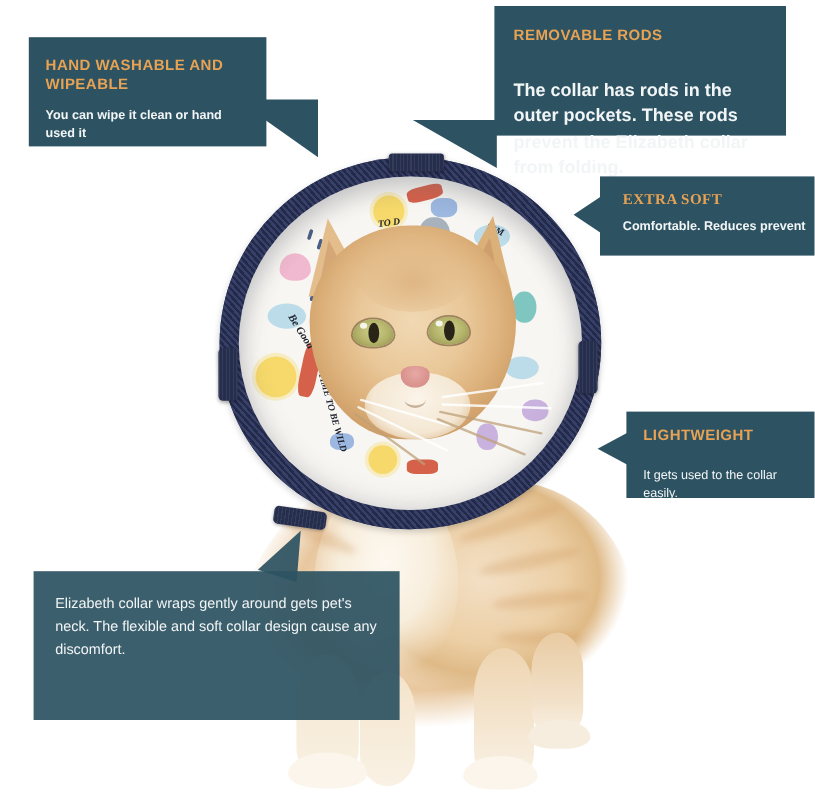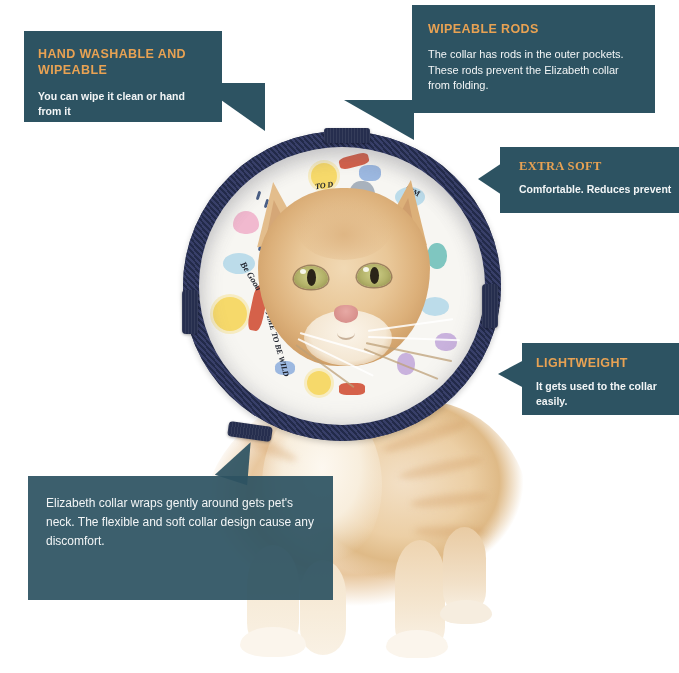--- a/index.html
+++ b/index.html
@@ -146,21 +146,21 @@
     width:0;height:0;
     border-left:68px solid transparent;
     border-bottom:0;
     border-top:48px solid #2d5362;
     transform:scaleX(1);
   }
 
   
   #box-rods{left:412px;top:5px;width:243px;height:108px;padding:16px 16px 0 16px;}
   #box-rods .title{font-size:12.5px;}
-  #box-rods .body{font-size:11px;font-weight:normal;margin-top:10px;}
+  #box-rods .body{font-size:15px;font-weight:bold;margin-top:28px;}
   #tail-rods{
     position:absolute;left:344px;top:100px;width:0;height:0;
     border-right:70px solid #2d5362;
     border-top:0;
     border-bottom:40px solid transparent;
   }
 
   
   #box-soft{left:500px;top:147px;width:179px;height:66px;padding:11px 0 0 19px;}
   #box-soft .title{font-size:12.5px;font-family:Liberation Serif, serif;}
@@ -168,21 +168,21 @@
   #tail-soft{
     position:absolute;left:478px;top:163px;width:0;height:0;
     border-right:24px solid #2d5362;
     border-top:16px solid transparent;
     border-bottom:16px solid transparent;
   }
 
   
   #box-light{left:522px;top:343px;width:157px;height:72px;padding:12px 12px 0 14px;}
   #box-light .title{font-size:12.5px;}
-  #box-light .body{font-size:10.5px;font-weight:bold;margin-top:8px;}
+  #box-light .body{font-size:10.5px;font-weight:normal;margin-top:18px;}
   #tail-light{
     position:absolute;left:498px;top:360px;width:0;height:0;
     border-right:26px solid #2d5362;
     border-top:14px solid transparent;
     border-bottom:14px solid transparent;
   }
 
   
   #box-comfort{
     left:28px;top:476px;width:305px;height:124px;padding:18px 16px 0 18px;
@@ -293,26 +293,26 @@
     <div class="whisker d" style="left:296px;top:344px;width:72px;transform:rotate(36deg);"></div>
     <div class="whisker" style="left:368px;top:330px;width:86px;transform:rotate(-8deg);"></div>
     <div class="whisker" style="left:368px;top:336px;width:92px;transform:rotate(2deg);"></div>
     <div class="whisker d" style="left:366px;top:342px;width:88px;transform:rotate(12deg);"></div>
     <div class="whisker d" style="left:364px;top:348px;width:80px;transform:rotate(22deg);"></div>
   </div>
 
   <div id="tail-wash2"></div>
   <div class="callout" id="box-wash">
     <p class="title">HAND WASHABLE AND WIPEABLE</p>
-    <p class="body">You can wipe it clean or hand from it</p>
+    <p class="body">You can wipe it clean or hand used it</p>
   </div>
 
   <div id="tail-rods"></div>
   <div class="callout" id="box-rods">
-    <p class="title">WIPEABLE RODS</p>
+    <p class="title">REMOVABLE RODS</p>
     <p class="body">The collar has rods in the outer pockets. These rods prevent the Elizabeth collar from folding.</p>
   </div>
 
   <div id="tail-soft"></div>
   <div class="callout" id="box-soft">
     <p class="title">EXTRA SOFT</p>
     <p class="body">Comfortable. Reduces prevent</p>
   </div>
 
   <div id="tail-light"></div>

